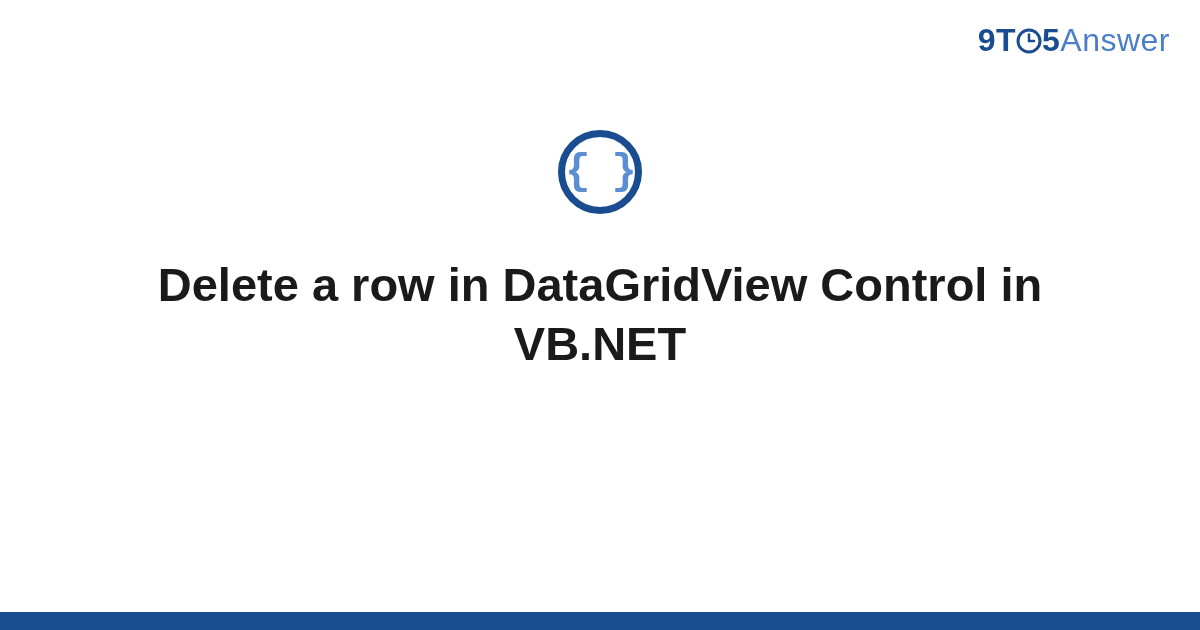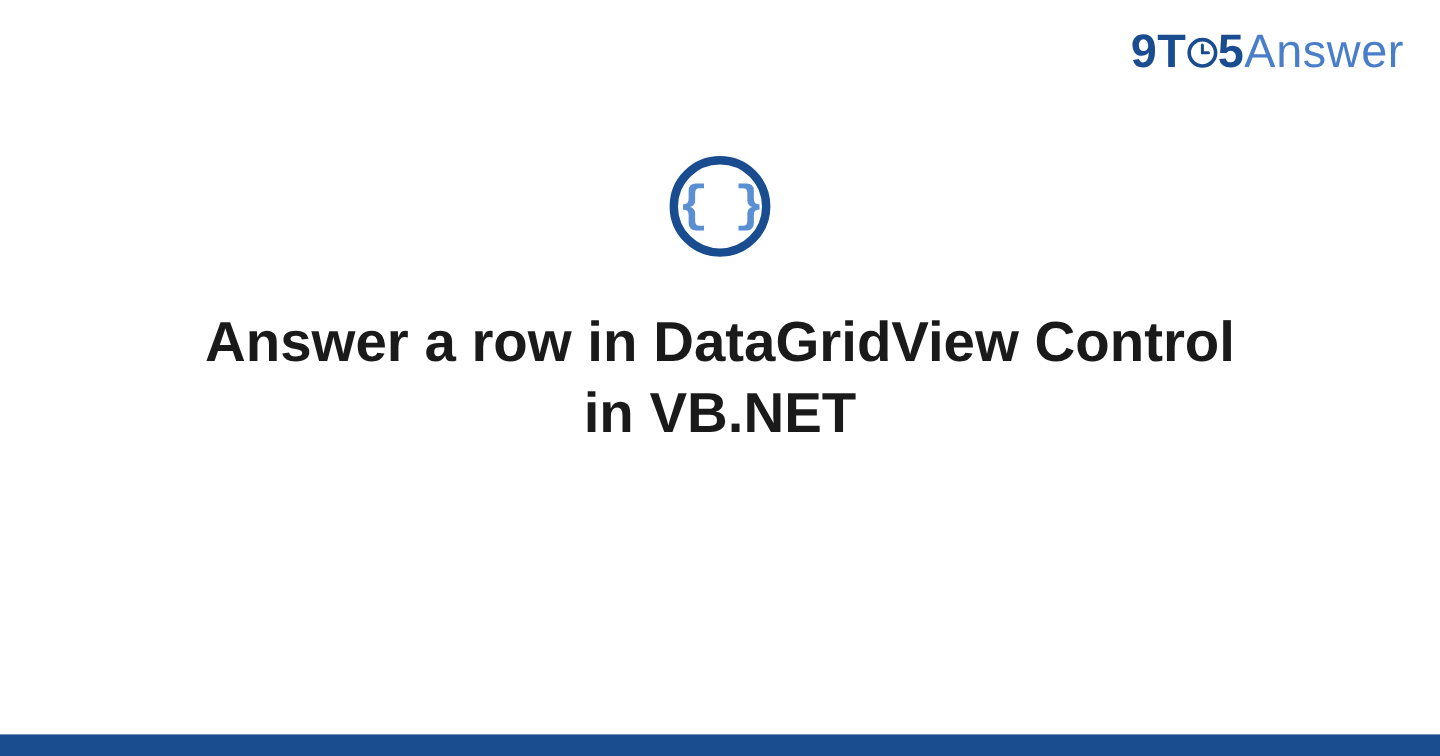--- a/index.html
+++ b/index.html
@@ -12,21 +12,21 @@
       height: 630px;
       font-family: Arial, Helvetica, sans-serif;
       background: #ffffff;
       position: relative;
       overflow: hidden;
     }
     .logo {
       position: absolute;
       top: 22px;
       right: 30px;
-      font-size: 39px;
+      font-size: 32px;
       font-weight: 400;
       letter-spacing: 0.5px;
     }
     .logo .nine-t {
       color: #1a4d8f;
       font-weight: 600;
     }
     .logo .clock-o {
       display: inline-flex;
       align-items: center;
@@ -96,16 +96,16 @@
         <line x1="13" y1="13" x2="13" y2="6.5" stroke="#1a4d8f" stroke-width="2.5" stroke-linecap="round"></line>
         <line x1="13" y1="13" x2="18" y2="13" stroke="#1a4d8f" stroke-width="2.5" stroke-linecap="round"></line>
       </svg>
     </span><span class="five">5</span><span class="answer">Answer</span>
 </div>
 
 <div class="center-content">
   <div class="icon-circle">
     <span class="braces">{ }</span>
   </div>
-  <h1 class="question-title">Answer a row in DataGridView Control in VB.NET</h1>
+  <h1 class="question-title">Delete a row in DataGridView Control in VB.NET</h1>
 </div>
 
 <div class="bottom-bar"></div>
 
 </body></html>

